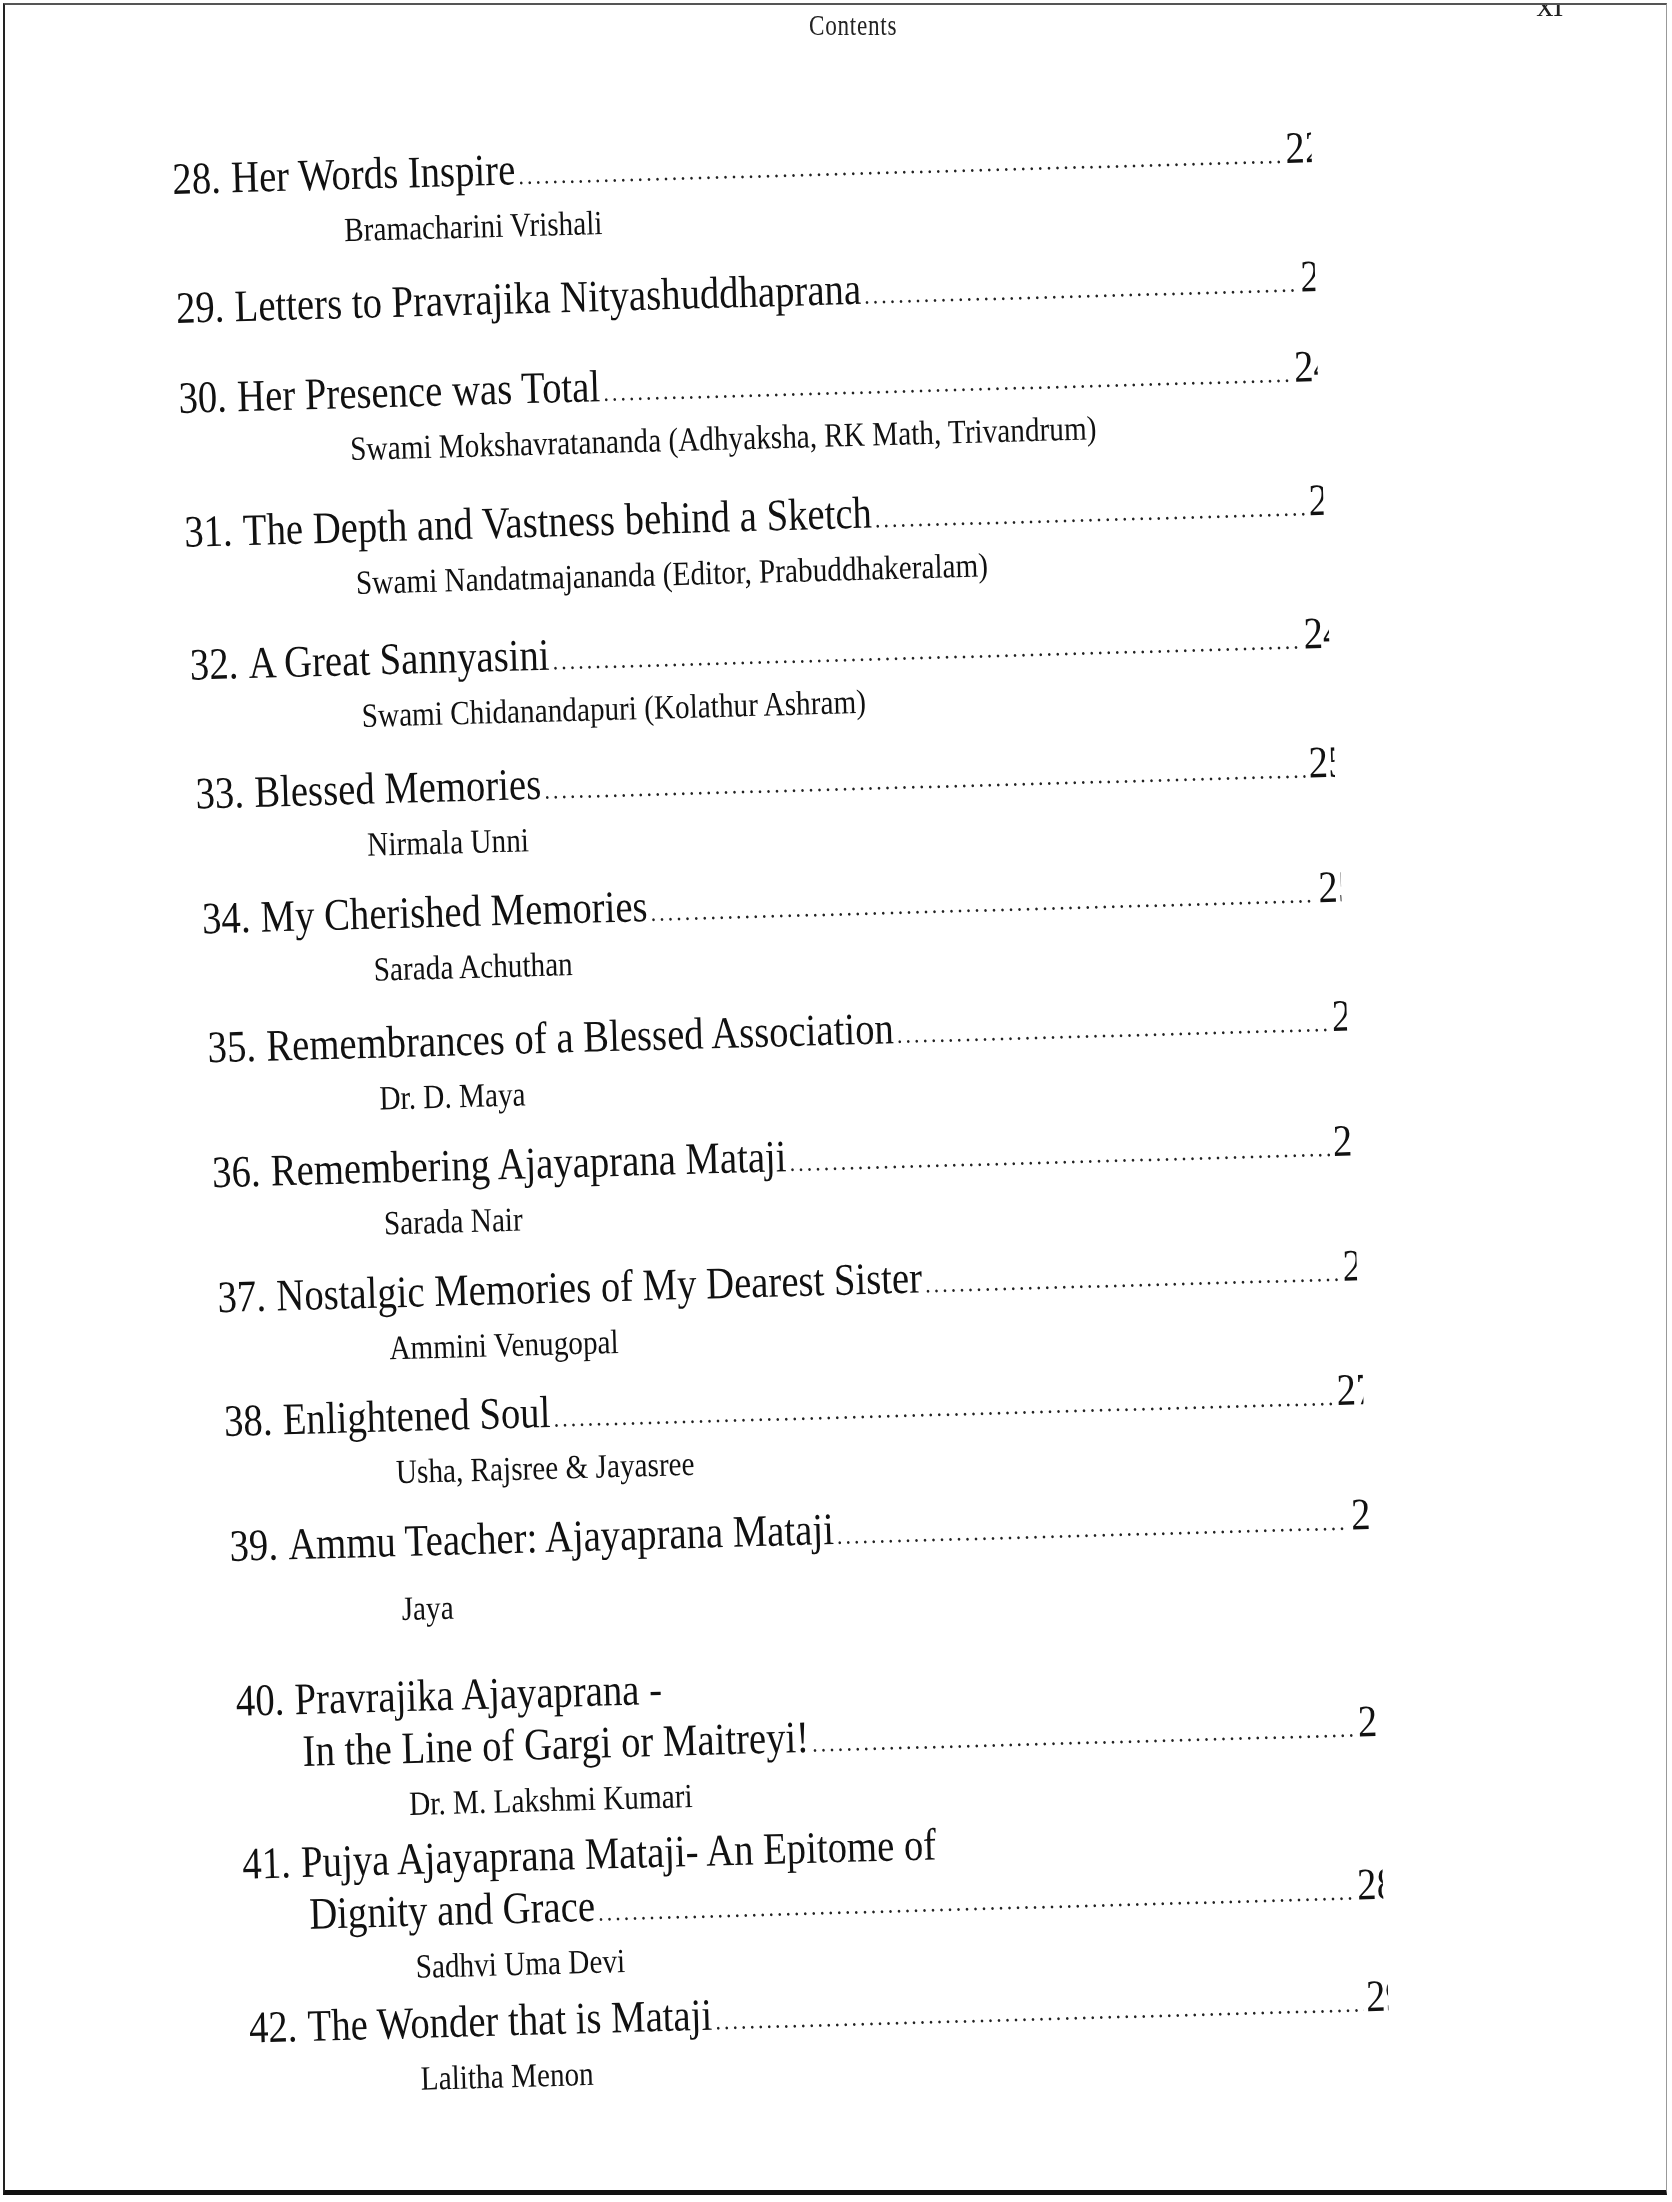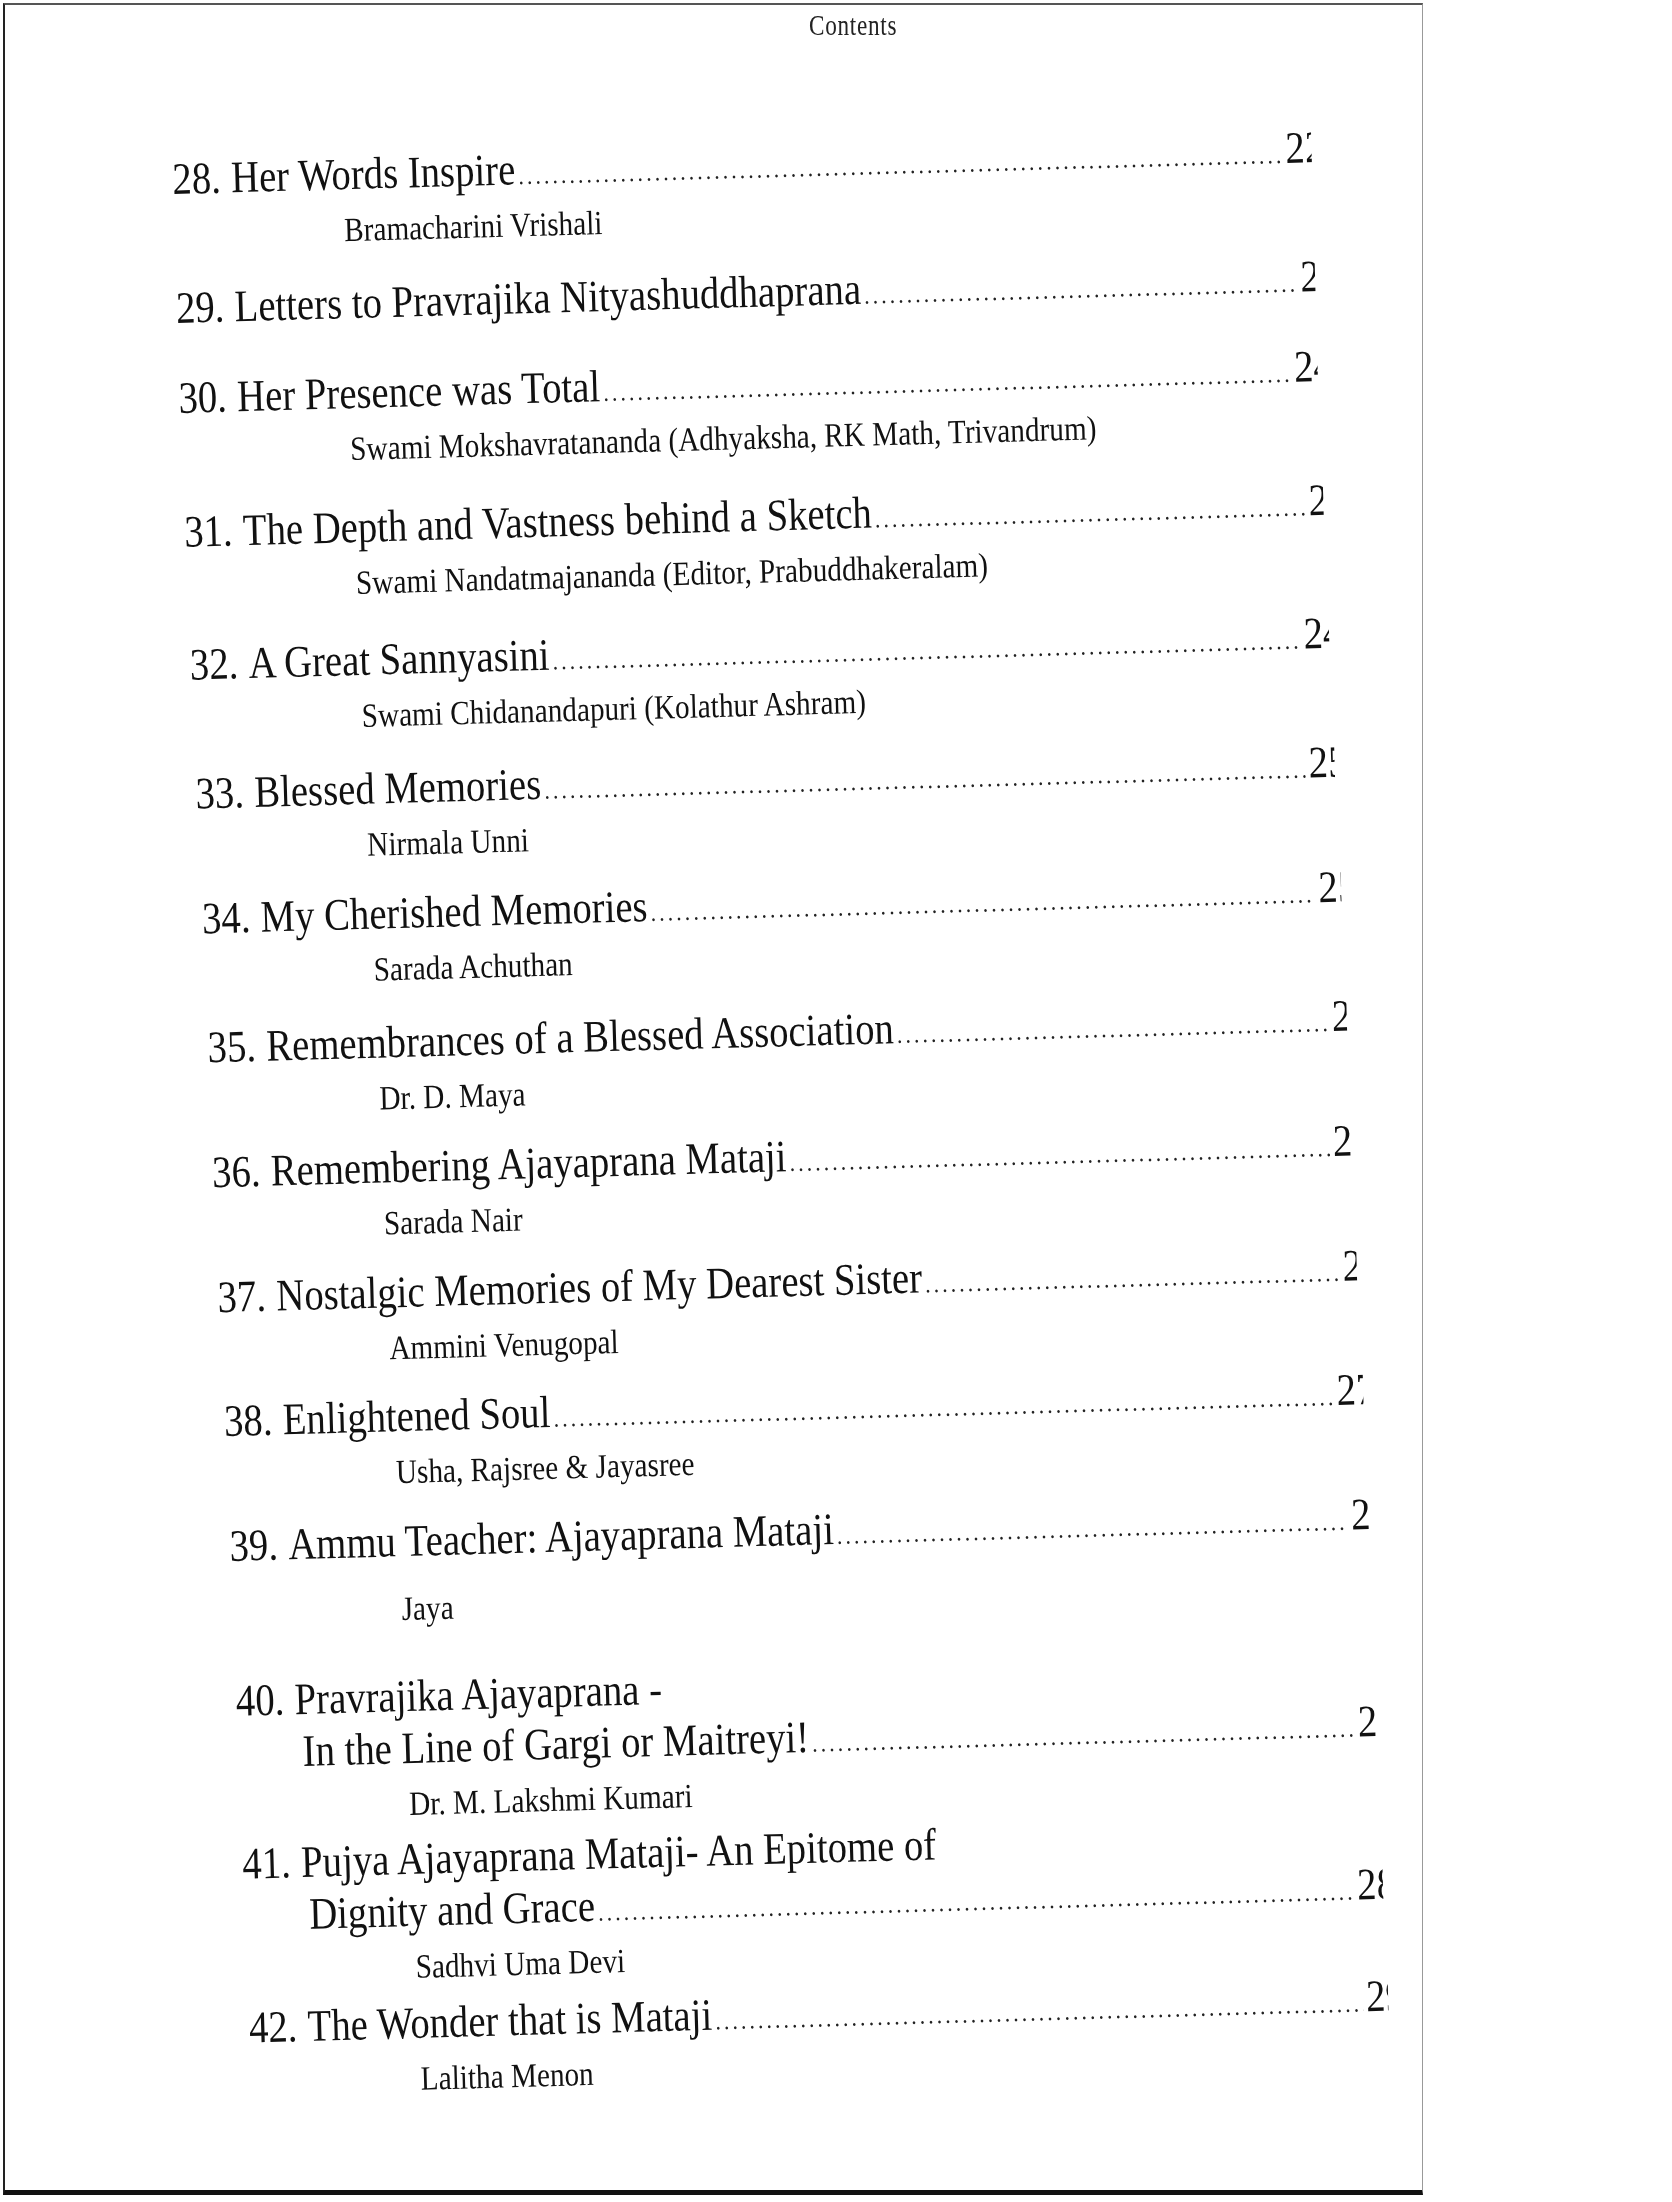--- a/index.html
+++ b/index.html
@@ -1,21 +1,21 @@
 <!DOCTYPE html>
 <html style="font-size:13.8px"><head>
   <meta charset="utf-8">
   <style>
     html, body { margin: 0; padding: 0; }
     body {
       width: 1673px; height: 2203px; background: #ffffff; overflow: hidden;
       font-family: "Liberation Serif", "DejaVu Serif", serif; color: #111;
     }
     .page {
-      position: absolute; left: 3.4px; top: 3.4px; width: 1420px; height: 2192px;
+      position: absolute; left: 3.4px; top: 3.4px; width: 1664px; height: 2192px;
       border-left: 2.6px solid #222; border-top: 2.6px solid #555; border-bottom: 5.2px solid #111; border-right: 0.9px solid #999;
       background: #fff; box-sizing: border-box; overflow: hidden;
     }
     .running-head {
       position: absolute; left: 804px; top: 3.4px; font-size: 29px; letter-spacing: 0.9px;
       transform: scaleX(0.8); transform-origin: left top; color: #222;
     }
     .page-num {
       position: absolute; left: 1531px; top: -19px; font-size: 34px; color: #222;
     }

